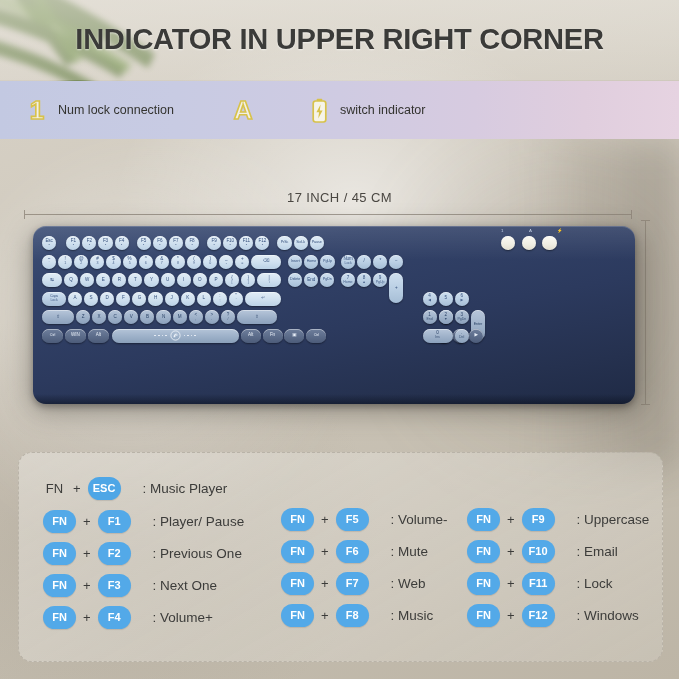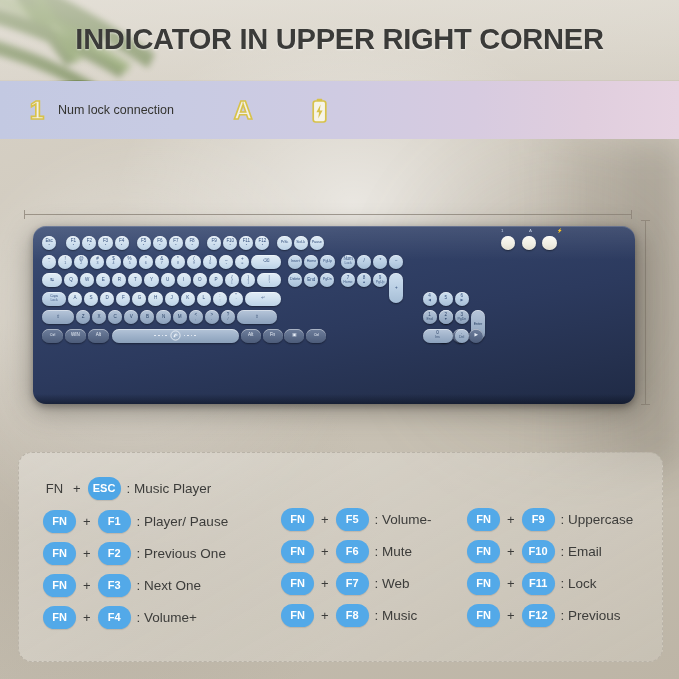--- a/index.html
+++ b/index.html
@@ -110,21 +110,21 @@
   .col-a{left:24px;} .col-b{left:262px;} .col-c{left:448px;}
   .row{display:flex;align-items:center;height:32px;white-space:nowrap;}
   .row.first{height:34px;}
   .pill{display:inline-flex;align-items:center;justify-content:center;
     background:#53a9e8;color:#ffffff;font-size:11px;font-weight:bold;
     border-radius:999px;height:23px;min-width:23px;padding:0 5px;
     box-shadow:0 1px 1px rgba(0,0,0,.10);}
   .pill.esc{background:#4ea6e6;}
   .pill.flat{background:none;color:#3c3c3a;font-weight:normal;font-size:13px;box-shadow:none;padding:0;}
   .plus{margin:0 7px;font-size:13px;color:#3c3c3a;}
-  .desc{margin-left:6px;font-size:13.5px;color:#3c3c3a;}
+  .desc{margin-left:22px;font-size:13.5px;color:#3c3c3a;}
 </style>
 </head>
 <body>
 
 <div id="page">
 
   <div class="bg-base"></div>
   <div class="bg-soft1"></div>
   <div class="bg-soft2"></div>
   <div class="bg-shadow-r"></div>
@@ -168,24 +168,26 @@
 
     <div class="ind-item ind-3">
       <span class="ind-glyph">
         <svg width="15" height="25" viewBox="0 0 15 25" xmlns="http://www.w3.org/2000/svg">
           <rect x="4.6" y="0.7" width="5.8" height="2.2" rx="1" fill="#d8c24a"></rect>
           <rect x="1.2" y="3" width="12.6" height="21" rx="2.4" fill="#f6f4e8" stroke="#d8c24a" stroke-width="1.7"></rect>
           <path d="M8.6 6.6 L4.4 14.2 L7.1 14.2 L6.2 20.6 L10.6 12.6 L7.8 12.6 Z" fill="#d8c24a"></path>
         </svg>
       </span>
       <span class="ind-text">
+        <span class="l2">switch indicator</span>
       </span>
     </div>
   </div>
 
+  <div class="dim-top-label">17 INCH / 45 CM</div>
   <div class="dim-top"></div>
   <div class="dim-right"></div>
   <div class="dim-right-label">5.5 INCH / 13.9 CM</div>
 
   <div class="kb-shadow"></div>
   <div class="keyboard" id="keyboard">
     <div class="kb-gloss"></div>
     <div class="kb-edge"></div>
   <div class="key k-light" style="left: 9px; top: 10px; width: 14.2px; height: 14.2px;">
         <span class="main">Esc</span>
@@ -646,18 +648,18 @@
         <div class="row">
           <span class="pill">FN</span>
           <span class="plus">+</span>
           <span class="pill">F11</span>
           <span class="desc">: Lock</span>
         </div>
         <div class="row">
           <span class="pill">FN</span>
           <span class="plus">+</span>
           <span class="pill">F12</span>
-          <span class="desc">: Previous</span>
+          <span class="desc">: Windows</span>
         </div>
       </div>
   </div>
 
 </div>
 
 </body></html>

